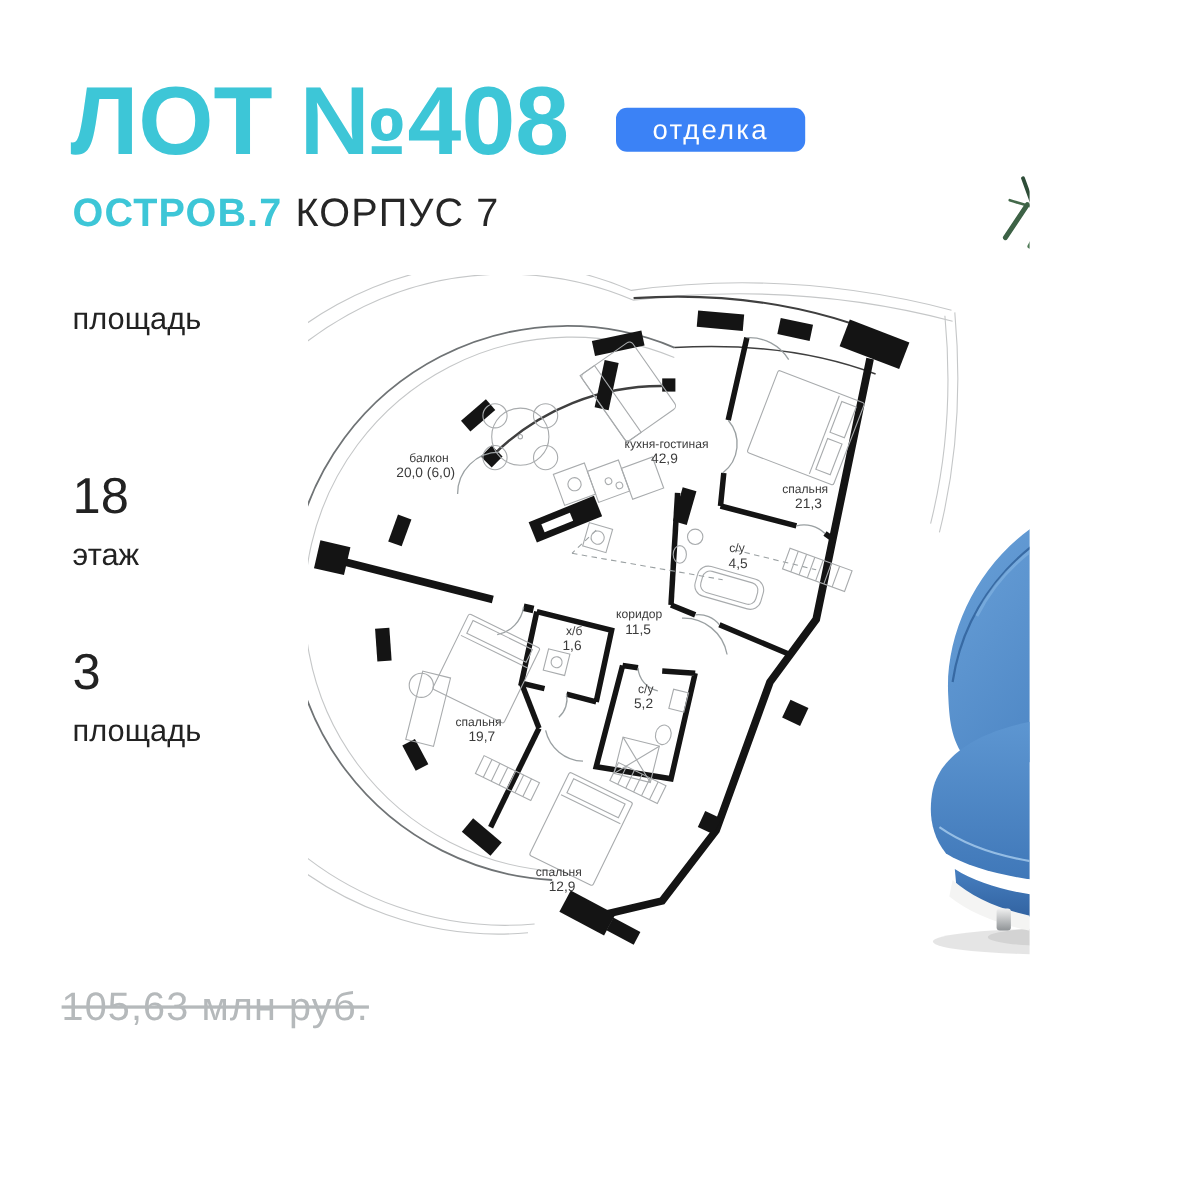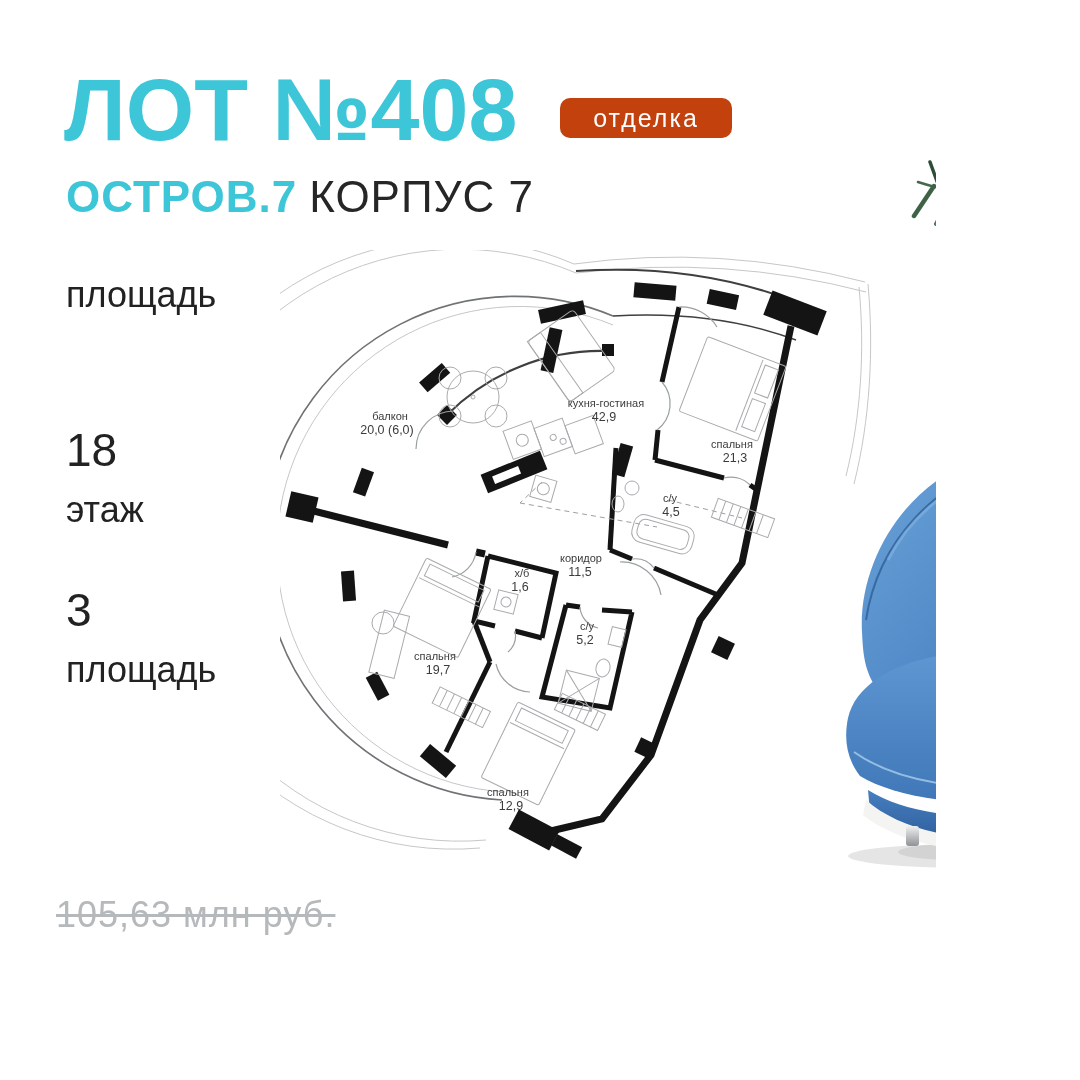--- a/index.html
+++ b/index.html
@@ -2,31 +2,31 @@
 <html><head>
 <meta charset="utf-8">
 <style>
   html,body{margin:0;padding:0;background:#ffffff;}
   .canvas{position:relative;width:936px;height:1080px;background:#ffffff;overflow:hidden;
           font-family:"Liberation Sans", sans-serif;}
   .abs{position:absolute;}
 
   
   .lot-title{left:64px;top:66px;font-size:88px;font-weight:700;color:#3DC6D7;letter-spacing:0px;line-height:1;}
-  .finish-badge{left:560px;top:98px;width:172px;height:40px;background:#c2410c;border-radius:10px;
+  .finish-badge{left:560px;top:98px;width:172px;height:40px;background:#3b82f6;border-radius:10px;
                 display:flex;align-items:center;justify-content:center;
                 color:#ffffff;font-size:25px;font-weight:400;letter-spacing:2px;}
-  .subtitle{left:66px;top:172px;font-size:44px;font-weight:700;letter-spacing:1px;}
+  .subtitle{left:66px;top:172px;font-size:36px;font-weight:700;letter-spacing:1px;}
   .subtitle .proj{color:#3DC6D7;}
   .subtitle .korp{color:#262626;font-weight:500;margin-left:12px;}
 
   
   .stat{left:66px;}
   .stat .v{font-size:46px;font-weight:500;color:#222222;line-height:1.15;}
-  .stat .l{font-size:36px;font-weight:400;color:#222222;margin-top:12px;}
+  .stat .l{font-size:28px;font-weight:400;color:#222222;margin-top:12px;}
   .stat1{top:262px;} .stat2{top:424px;} .stat3{top:584px;}
 
   
   .old-price{left:56px;top:894px;font-size:36px;font-weight:500;color:#B5B9BB;
              text-decoration:line-through;letter-spacing:1px;}
   .new-price{left:64px;top:930px;font-size:68px;font-weight:700;color:#30C4D8;letter-spacing:0px;}
 
   .plan-svg{left:280px;top:250px;}
   .photo-svg{left:818px;top:0px;}
 

